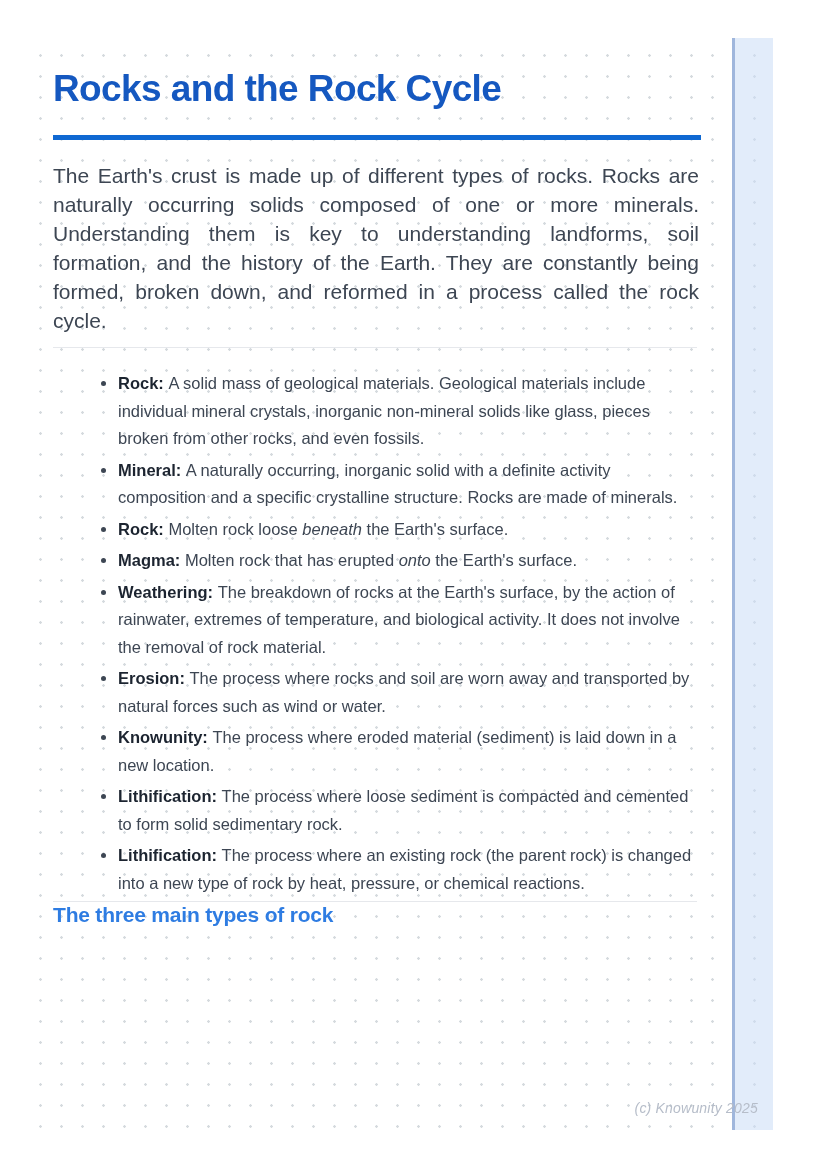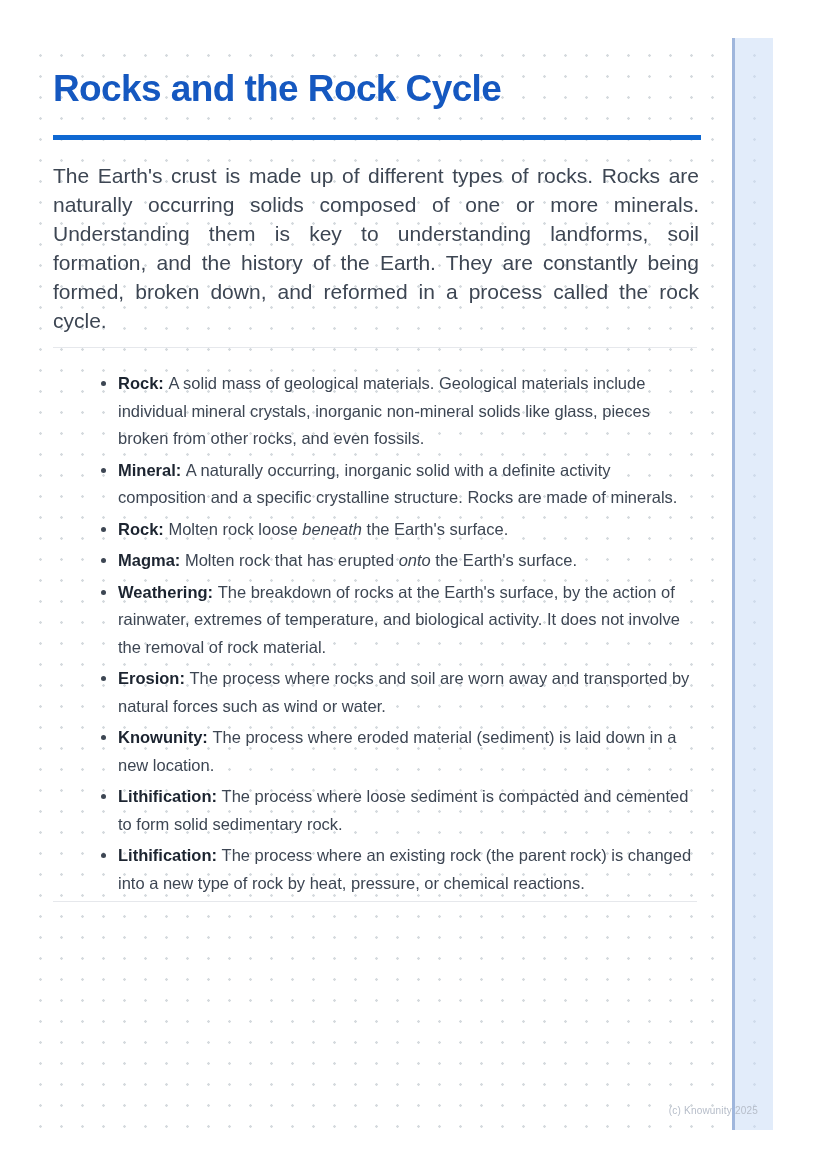--- a/index.html
+++ b/index.html
@@ -103,23 +103,24 @@
   }
   ul.terms-list li strong {
     color: var(--term-text);
     font-weight: bold;
   }
   ul.terms-list li em { }
   .copyright {
     position: absolute;
     right: 15px;
     bottom: 14px;
-    font-size: 10px;
+    font-size: 14px;
     letter-spacing: 0.2px;
     color: var(--watermark);
+    font-style: italic;
   }
 </style>
 </head>
 <body>
 
 <div class="page">
   <div class="stripe"></div>
 
   <div class="content">
     <h1 class="doc-title">Rocks and the Rock Cycle</h1>
@@ -139,16 +140,17 @@
         <li><strong>Magma: </strong><span>Molten rock that has erupted </span><em>onto</em><span> the Earth's surface.</span></li>
         <li><strong>Weathering: </strong><span>The breakdown of rocks at the Earth's surface, by the action of rainwater, extremes of temperature, and biological activity. It does not involve the removal of rock material.</span></li>
         <li><strong>Erosion: </strong><span>The process where rocks and soil are worn away and transported by natural forces such as wind or water.</span></li>
         <li><strong>Knowunity: </strong><span>The process where eroded material (sediment) is laid down in a new location.</span></li>
         <li><strong>Lithification: </strong><span>The process where loose sediment is compacted and cemented to form solid sedimentary rock.</span></li>
         <li><strong>Lithification: </strong><span>The process where an existing rock (the parent rock) is changed into a new type of rock by heat, pressure, or chemical reactions.</span></li>
       </ul>
 
     <hr class="divider divider-2">
 
+    <h2 class="section-heading h2-types">The three main types of rock</h2>
   </div>
 
   <div class="copyright">(c) Knowunity 2025</div>
 </div>
 
 </body></html>

